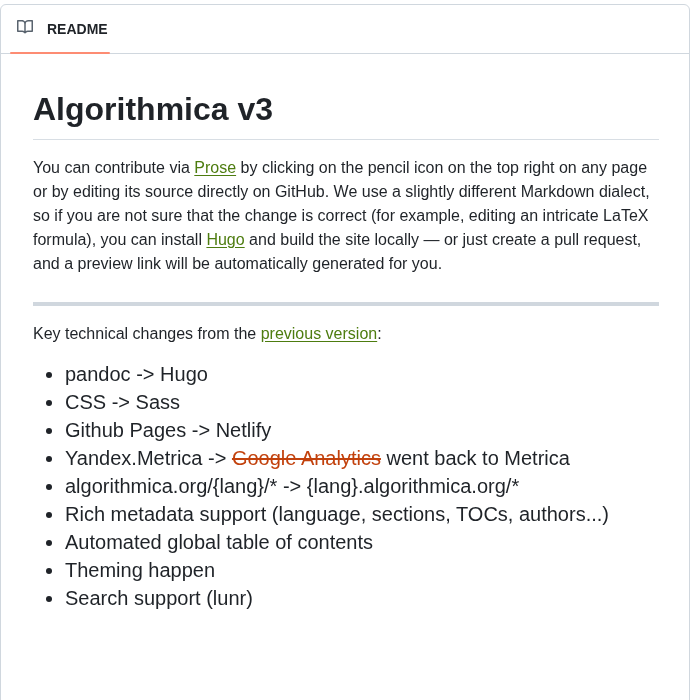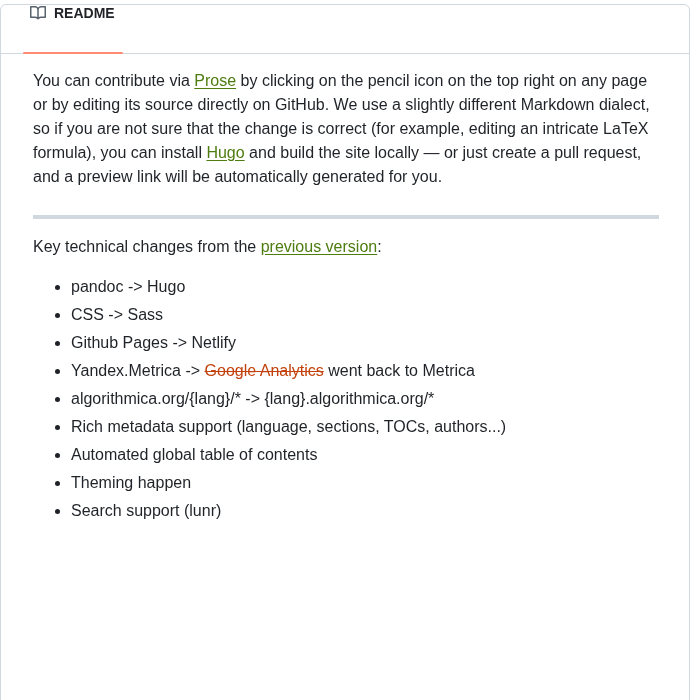--- a/index.html
+++ b/index.html
@@ -1,49 +1,50 @@
 <!DOCTYPE html>
 <html><head>
   <meta charset="utf-8">
   <style>
     html, body { margin: 0; padding: 0; background: #ffffff; }
     body { width: 700px; height: 700px; overflow: hidden; position: relative;
            font-family: "Liberation Sans", sans-serif; color: #1f2328; }
     .card { position: absolute; left: 0; top: 4px; width: 690px; height: 720px;
             border: 1px solid #d0d7de; border-radius: 6px; background: #fff; box-sizing: border-box; }
     .header { height: 48px; border-bottom: 1px solid #d0d7de; position: relative; }
-    .tab { position: absolute; left: 21px; top: 0; height: 48px; padding: 0 8px; display: flex; gap: 8px; }
+    .tab { position: absolute; left: 8px; top: 0; height: 48px; padding: 0 8px; display: flex; align-items: center; gap: 14px; }
     .tab .label { font-weight: bold; font-size: 14px; color: #1f2328; }
     .tab::after { content: ""; position: absolute; left: 1px; right: 0; bottom: -1px; height: 2px; background: #fd8c73; border-radius: 2px; width: 100px; }
     .content { position: absolute; left: 32px; top: 48px; width: 626px; }
     h1 { font-size: 32px; font-weight: bold; margin: 0; padding-top: 36px; line-height: 40px; padding-bottom: 10px; border-bottom: 1px solid #d8dee4; }
     p { font-size: 16px; line-height: 24px; margin: 16px 0 0 0; }
     a { color: #4d7c0f; text-decoration: underline; text-underline-offset: 2px; }
     hr { border: 0; height: 4px; background: #d0d7de; margin: 26px 0 0 0; }
     ul { margin: 16px 0 0 0; padding-left: 32px; }
-    li { font-size: 16px; line-height: 24px; margin-top: 4px; margin-left: 6px; }
+    li { font-size: 20px; line-height: 24px; margin-top: 4px; }
     li:first-child { margin-top: 0; }
     s { color: #c2410c; }
   </style>
 </head>
 <body>
 
 <div class="card">
   <div class="header">
     <div class="tab">
       <span>
         <svg width="16" height="16" viewBox="0 0 16 16">
             <path fill="#59636e" d="M0 1.75A.75.75 0 0 1 .75 1h4.253c1.227 0 2.317.59 3 1.501A3.743 3.743 0 0 1 11.006 1h4.245a.75.75 0 0 1 .75.75v10.5a.75.75 0 0 1-.75.75h-4.507a2.25 2.25 0 0 0-1.591.659l-.622.621a.75.75 0 0 1-1.06 0l-.622-.621A2.25 2.25 0 0 0 5.258 13H.75a.75.75 0 0 1-.75-.75Zm7.251 10.324.004-5.073-.002-2.253A2.25 2.25 0 0 0 5.003 2.5H1.5v9h3.757a3.75 3.75 0 0 1 1.994.574ZM8.755 4.75l-.004 7.322a3.752 3.752 0 0 1 1.992-.572H14.5v-9h-3.495a2.25 2.25 0 0 0-2.25 2.25Z"></path>
           </svg>
       </span>
       <span class="label">README</span>
     </div>
   </div>
 
   <div class="content">
+    <h1>Algorithmica v3</h1>
     <p><span>You can contribute via </span><a href="#">Prose</a><span> by clicking on the pencil icon on the top right on any page or by editing its source directly on GitHub. We use a slightly different Markdown dialect, so if you are not sure that the change is correct (for example, editing an intricate LaTeX formula), you can install </span><a href="#">Hugo</a><span> and build the site locally — or just create a pull request, and a preview link will be automatically generated for you.</span></p>
     <hr>
     <p style="margin-top:16px"><span>Key technical changes from the </span><a href="#">previous version</a><span>:</span></p>
     <ul>
       <li>pandoc -&gt; Hugo</li>
       <li>CSS -&gt; Sass</li>
       <li>Github Pages -&gt; Netlify</li>
       <li><span>Yandex.Metrica -&gt; </span><s>Google Analytics</s><span> went back to Metrica</span></li>
       <li>algorithmica.org/{lang}/* -&gt; {lang}.algorithmica.org/*</li>
       <li>Rich metadata support (language, sections, TOCs, authors...)</li>

